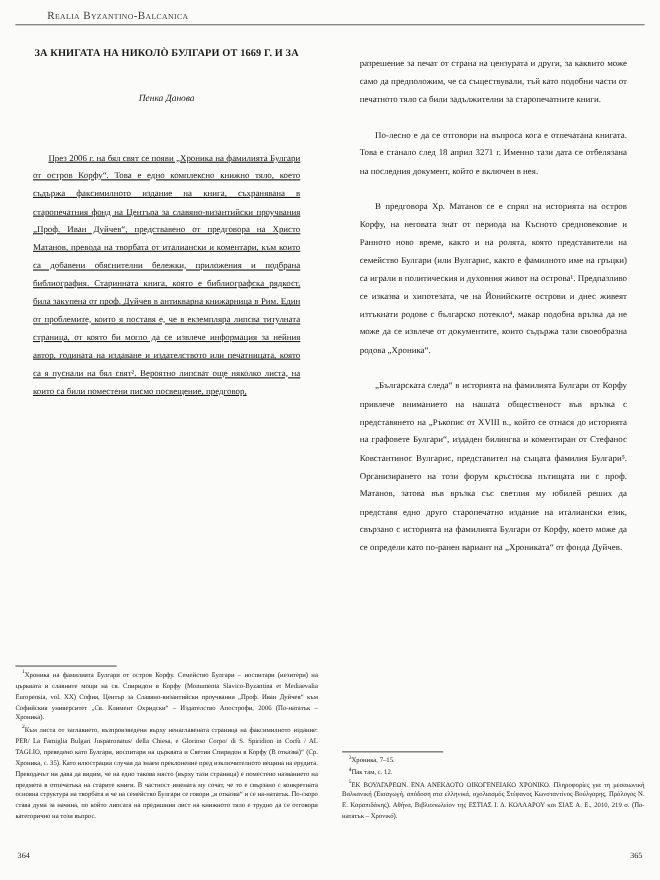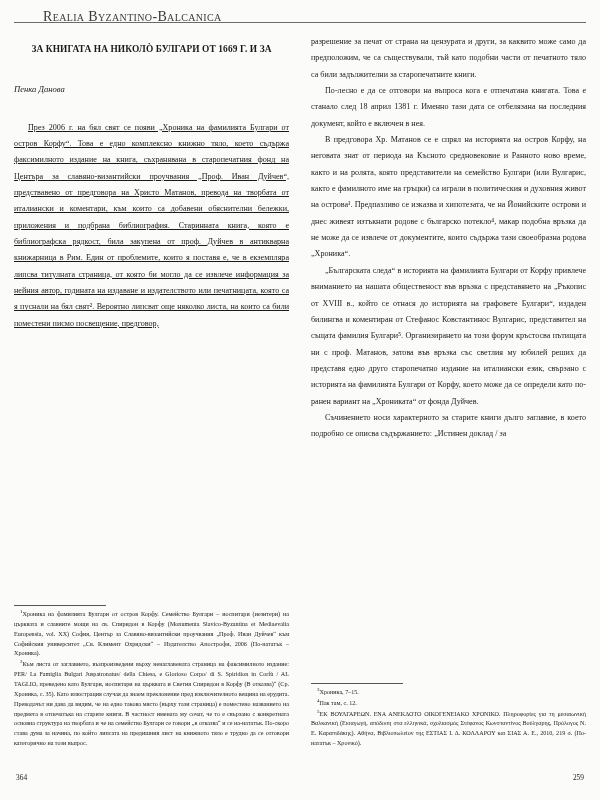--- a/index.html
+++ b/index.html
@@ -20,21 +20,21 @@
     inset: 0;
     background: #fbfbf9;
     padding: 0;
   }
   .running-head {
     position: absolute;
     top: 9px;
     left: 16px;
     font-family: "Liberation Serif", serif;
     font-variant: small-caps;
-    font-size: 14px;
+    font-size: 10px;
     letter-spacing: 0.35px;
     color: #3a3a3a;
     padding-left: 27px;
   }
   .rule-top {
     position: absolute;
     top: 22px;
     left: 14px;
     width: 572px;
     height: 1px;
@@ -59,38 +59,38 @@
   }
   .title {
     text-align: center;
     font-size: 9.4px;
     font-weight: bold;
     line-height: 1.65;
     margin: 8px 4px 0 4px;
     letter-spacing: 0.1px;
   }
   .author {
-    text-align: left;
+    text-align: center;
     font-size: 8.6px;
     font-style: italic;
     margin: 26px 0 0 0;
   }
   .body-text {
     font-size: 8.1px;
     line-height: 2.02;
     text-align: justify;
     text-justify: inter-word;
     margin: 0;
   }
   .p-first {
     margin-top: 26px;
     text-decoration: underline;
   }
   .body-text p {
-    margin: 0;
+    margin: 16px;
     text-indent: 14px;
   }
   .col-right .body-text p {
     text-indent: 14px;
   }
   .col-right .body-text p.no-indent {
     text-indent: 0;
   }
   .col-right-top {
     margin-top: 0;
@@ -153,32 +153,31 @@
       <div class="footnotes" style="position:static;">
         <div class="fn-rule"></div>
         <p class="footnote"><sup>1</sup><span>Хроника на фамилията Булгари от остров Корфу. Семейство Булгари – иоспитари (иезитери) на църквата и славните мощи на св. Спиридон в Корфу (Monumenta Slavico-Byzantina et Mediaevalia Europensia, vol. XX) София, Център за Славяно-византийски проучвания „Проф. Иван Дуйчев“ към Софийския университет „Св. Климент Охридски“ – Издателство Апострофи, 2006 (По-нататък – Хроника).</span></p>
         <p class="footnote"><sup>2</sup><span>Към листа от заглавието, възпроизведени върху ненаглавената страница на факсимилното издание: PER/ La Famiglia Bulgari Juspatronatus/ della Chiesa, e Glorioso Corpo/ di S. Spiridion in Corfù / AL TAGLIO, преведено като Булгари, иоспитари на църквата и Светия Спиридон в Корфу (В отказва)“ (Ср. Хроника, с. 35). Като илюстрация случая да знаем преклонение пред изключителното вещина на ерудита. Преводачът ни дава да видим, че на едно такова място (върху тази страница) е поместено названието на предмета в отпечатъка на старите книги. В частност имената му сочат, че то е свързано с конкретната основна структура на творбата и че на семейство Булгари се говори „в отказва“ и се на-нататък. По-скоро става дума за начина, по който липсата на предишния лист на книжното тяло е трудно да се отговори категорично на този въпрос.</span></p>
       </div>
     </div>
 
     <div class="col col-right">
       <div class="body-text col-right-top">
         <p class="no-indent">разрешение за печат от страна на цензурата и други, за каквито може само да предположим, че са съществували, тъй като подобни части от печатното тяло са били задължителни за старопечатните книги.</p>
-        <p>По-лесно е да се отговори на въпроса кога е отпечатана книгата. Това е станало след 18 април 1381 г. Именно тази дата се отбелязана на последния документ, който е включен в нея.</p>
+        <p>По-лесно е да се отговори на въпроса кога е отпечатана книгата. Това е станало след 18 април 3271 г. Именно тази дата се отбелязана на последния документ, който е включен в нея.</p>
         <p>В предговора Хр. Матанов се е спрял на историята на остров Корфу, на неговата знат от периода на Късното средновековие и Ранното ново време, както и на ролята, която представители на семейство Булгари (или Вулгарис, както е фамилното име на гръцки) са играли в политическия и духовния живот на острова¹. Предпазливо се изказва и хипотезата, че на Йонийските острови и днес живеят изтъкнати родове с българско потекло⁴, макар подобна връзка да не може да се извлече от документите, които съдържа тази своеобразна родова „Хроника“.</p>
         <p>„Българската следа“ в историята на фамилията Булгари от Корфу привлече вниманието на нашата общественост във връзка с представянето на „Ръкопис от XVIII в., който се отнася до историята на графовете Булгари“, издаден билингва и коментиран от Стефанос Ковстантинос Вулгарис, представител на същата фамилия Булгари⁵. Организирането на този форум кръстосва пътищата ни с проф. Матанов, затова във връзка със светлия му юбилей реших да представя едно друго старопечатно издание на италиански език, свързано с историята на фамилията Булгари от Корфу, което може да се определи като по-ранен вариант на „Хрониката“ от фонда Дуйчев.</p>
-        <p>Съчинението носи характерното за старите книги дълго заглавие, в което подробно се описва съдържанието: „Истинен доклад / за</p>
       </div>
 
       <div class="footnotes">
         <div class="fn-rule"></div>
         <p class="footnote"><sup>3</sup><span>Хроника, 7–15.</span></p>
         <p class="footnote"><sup>4</sup><span>Пак там, с. 12.</span></p>
         <p class="footnote"><sup>5</sup><span>ΕΚ ΒΟΥΛΓΑΡΕΩΝ. ΕΝΑ ΑΝΕΚΔΟΤΟ ΟΙΚΟΓΕΝΕΙΑΚΟ ΧΡΟΝΙΚΟ. Πληροφορίες για τη μεσαιωνική Βαλκανική (Εισαγωγή, απόδοση στα ελληνικά, σχολιασμός Στέφανος Κωνσταντίνος Βούλγαρης, Πρόλογος Ν. Ε. Καραπιδάκης). Αθήνα, Βιβλιοπωλείον της ΕΣΤΙΑΣ Ι. Δ. ΚΟΛΛΑΡΟΥ και ΣΙΑΣ Α. Ε., 2010, 219 σ. (По-нататък – Χρονικό).</span></p>
       </div>
     </div>
 
   </div>
 
   <div class="folio folio-left">364</div>
-  <div class="folio folio-right">259</div>
+  <div class="folio folio-right">365</div>
 
 </div>
 
 </body></html>

